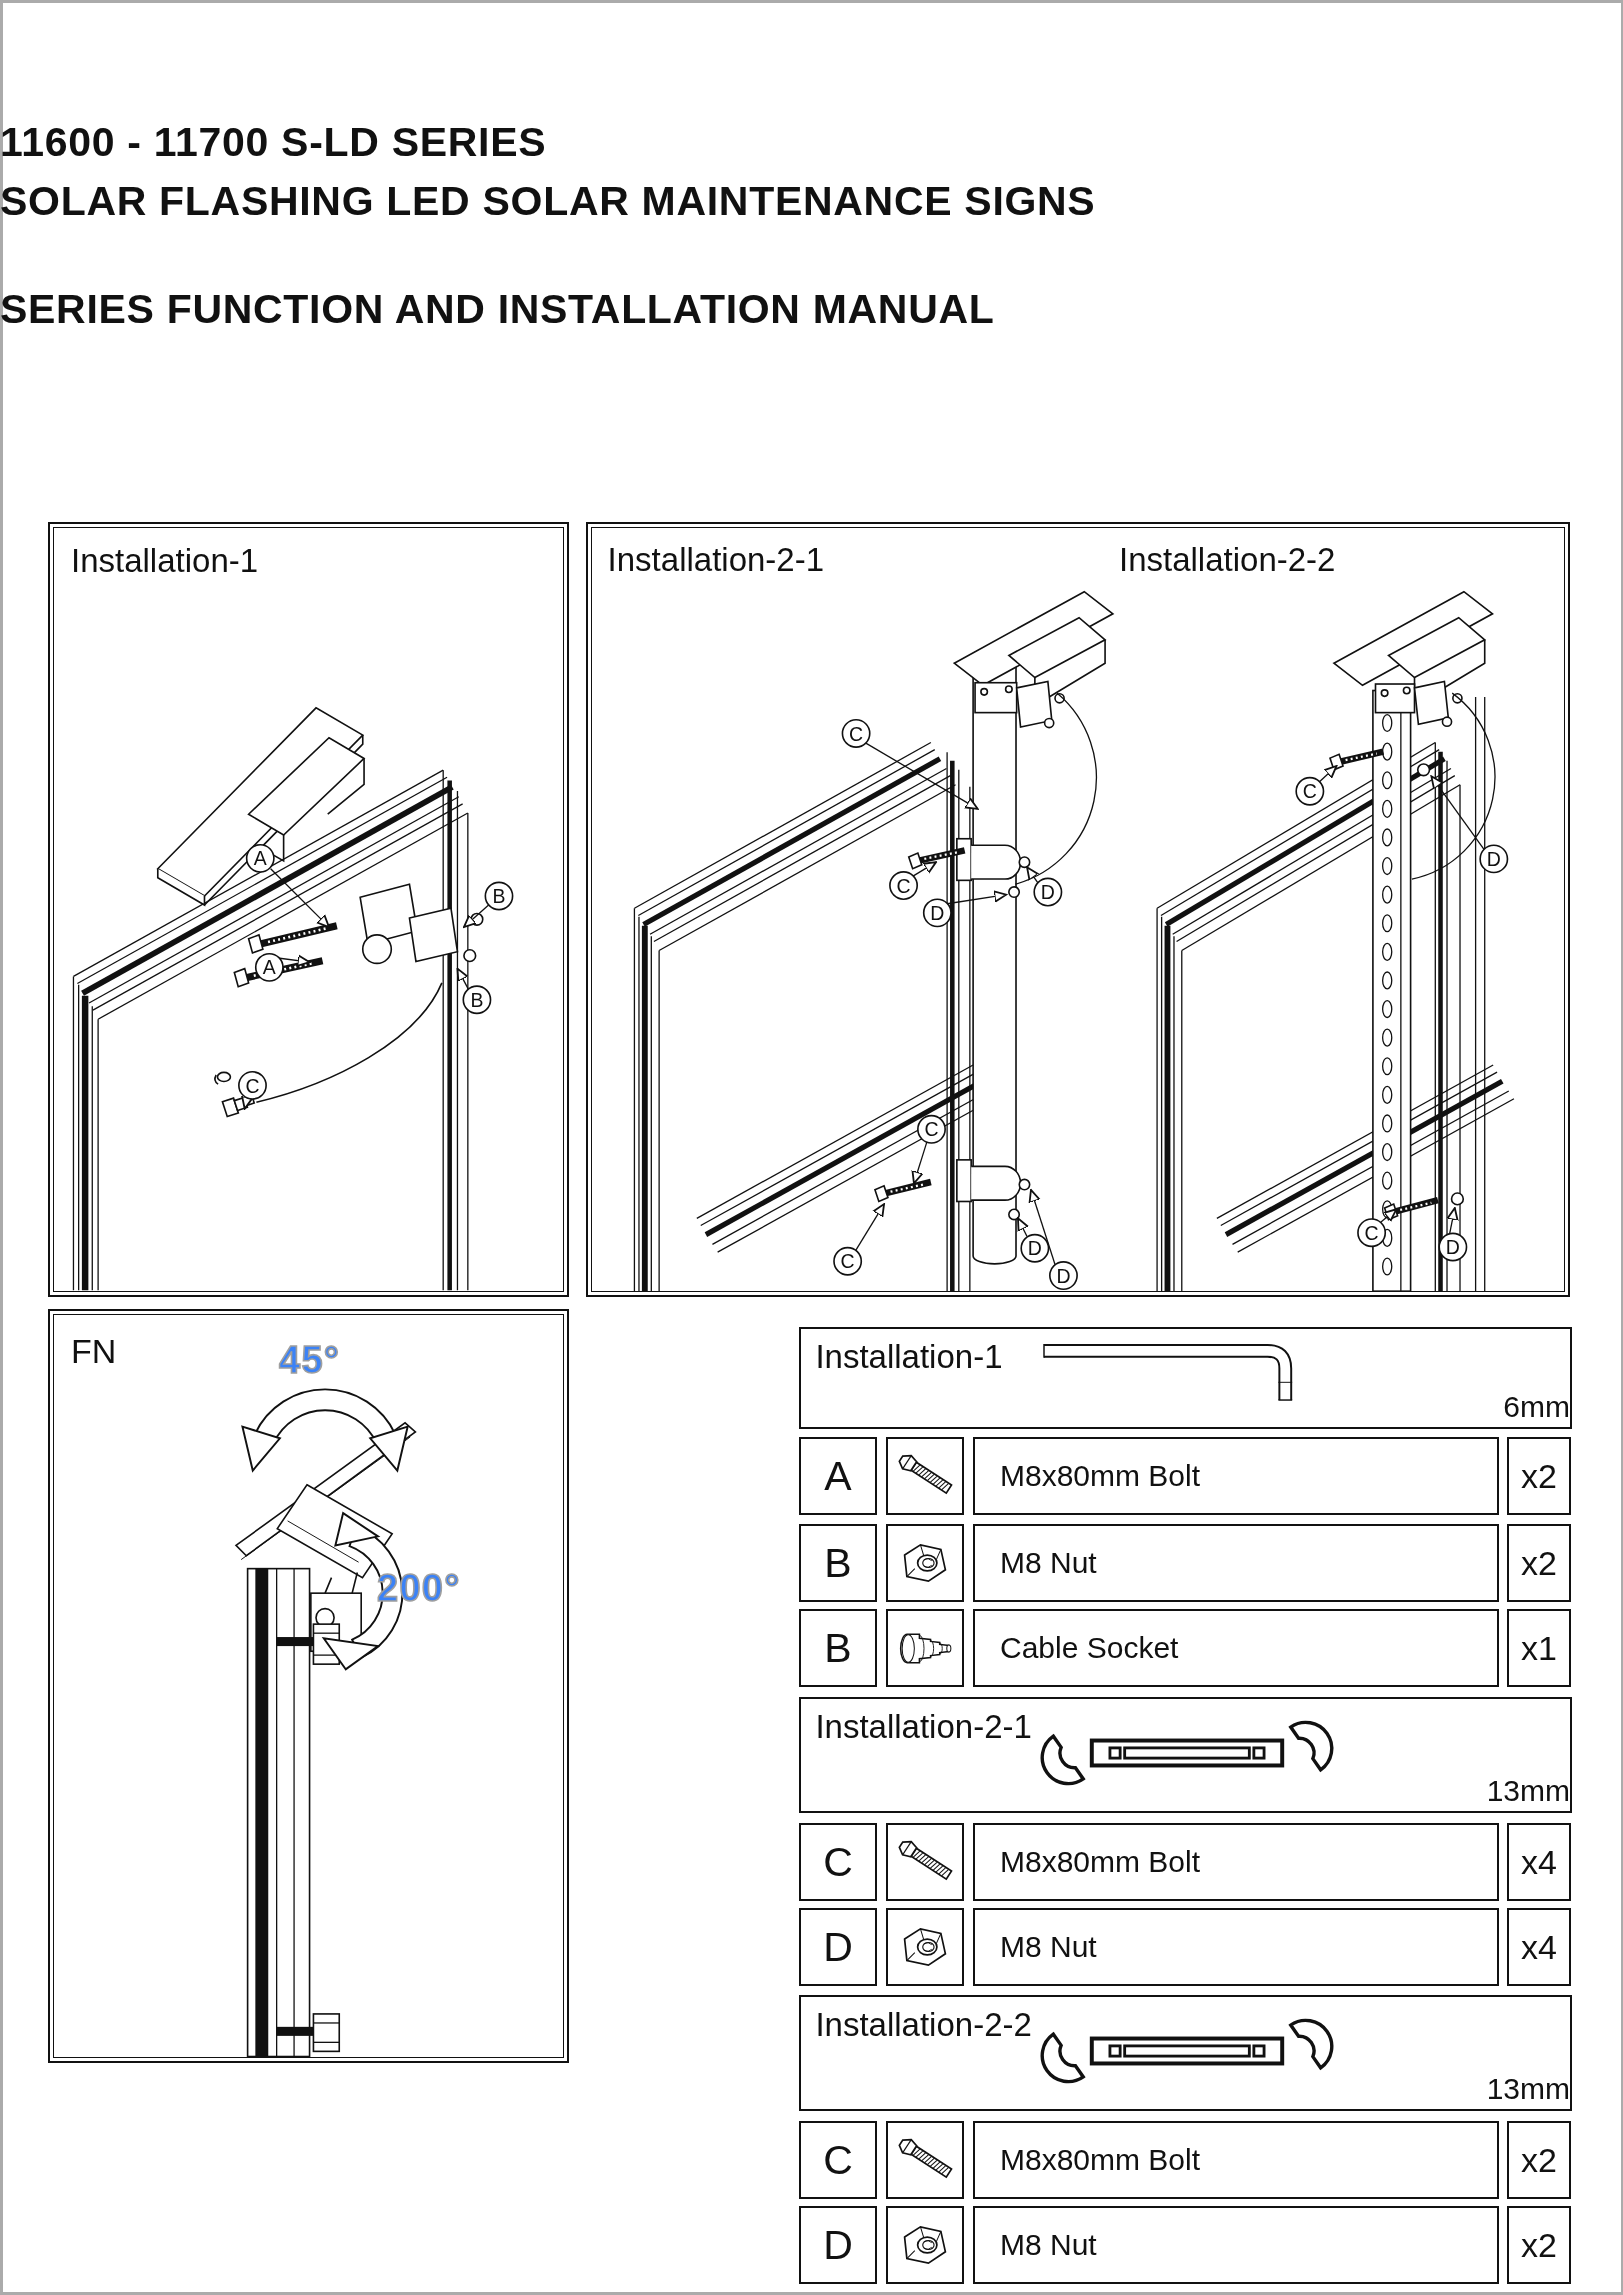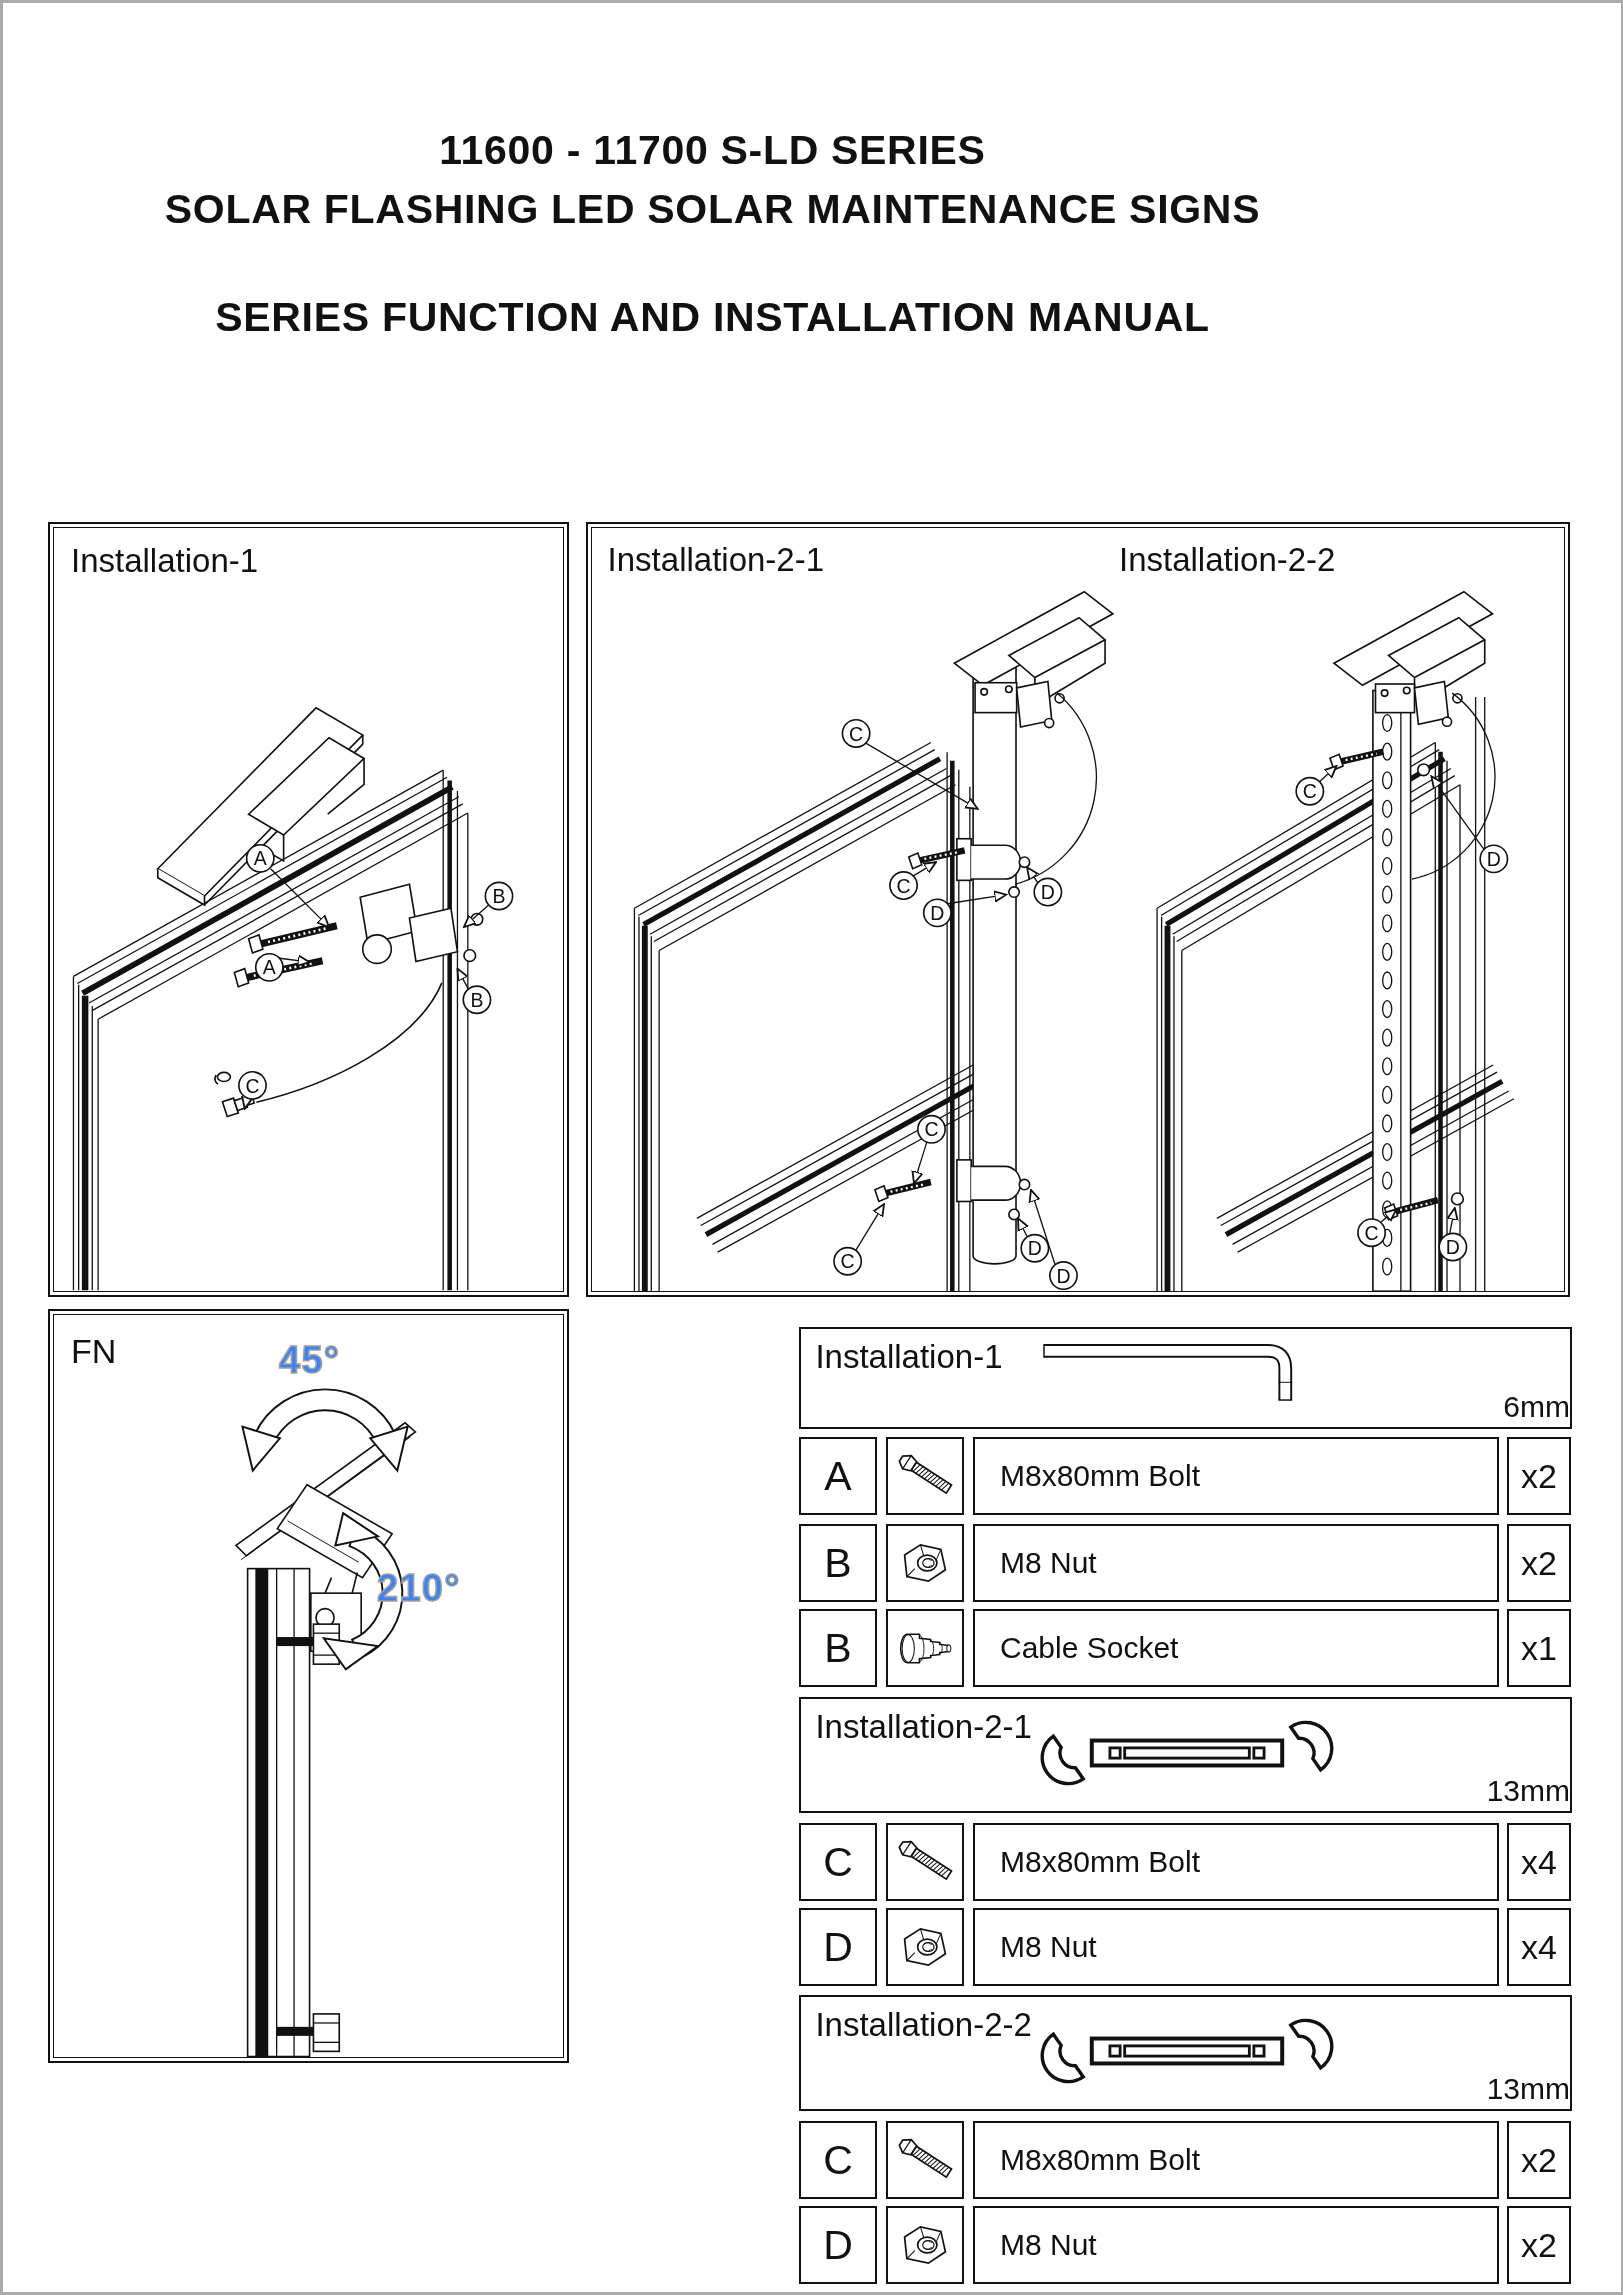--- a/index.html
+++ b/index.html
@@ -3,21 +3,21 @@
 <meta charset="utf-8">
 <style>
   html,body{margin:0;padding:0;}
   body{
     width:1624px;height:2295px;position:relative;background:#ffffff;
     font-family:"Liberation Sans", sans-serif;color:#111;
     overflow:hidden;
   }
   *{box-sizing:border-box;}
   .page-border{position:absolute;inset:0;border:3.3px solid #ababab;pointer-events:none;}
-  .title-line{position:absolute;left:0;width:1425px;text-align:center;font-weight:bold;font-size:41px;letter-spacing:0.7px;white-space:nowrap;margin-top:8px;}
+  .title-line{position:absolute;left:0;width:1425px;text-align:left;font-weight:bold;font-size:41px;letter-spacing:0.7px;white-space:nowrap;}
   .t1{top:119px;}
   .t2{top:178px;}
   .t3{top:286px;}
   
   .panel{position:absolute;border:2.6px solid #111;background:#fff;}
   .panel-inner{position:absolute;inset:2.6px;border:1.3px solid #111;}
   .panel-label{position:absolute;font-size:33px;color:#111;z-index:5;}
   .diag{position:absolute;inset:3.9px;width:calc(100% - 7.8px);height:calc(100% - 7.8px);}
   .angle{position:absolute;font-weight:bold;font-size:38px;color:#3b82f6;-webkit-text-stroke:1.6px #9f9f9f;letter-spacing:1.3px;z-index:6;}
   
@@ -323,21 +323,21 @@
       <circle cx="1323" cy="1106" r="21"></circle>
         <text x="1323" y="1117" stroke="none" fill="#111">D</text>
     </g>
   </svg>
 </div>
 
 <div class="panel" style="left:48px;top:1309px;width:521px;height:754px;">
   <div class="panel-inner"></div>
   <div class="panel-label" style="left:21px;top:21px;font-size:34px;">FN</div>
   <div class="angle" style="left:229px;top:27.5px;">45°</div>
-  <div class="angle" style="left:327px;top:256px;">210°</div>
+  <div class="angle" style="left:327px;top:256px;">200°</div>
   <svg class="diag" viewBox="0 0 789 1148">
 
     <g>
       <rect x="300" y="392" width="96" height="756" fill="#fff" stroke="#111" stroke-width="2.5"></rect>
       <rect x="312" y="392" width="20" height="756" fill="#111"></rect>
       <line x1="345" y1="392" x2="345" y2="1148" stroke="#111" stroke-width="2"></line>
       <line x1="372" y1="392" x2="372" y2="1148" stroke="#111" stroke-width="2"></line>
     </g>
 
     <g fill="#fff" stroke="#111" stroke-width="2.5">

